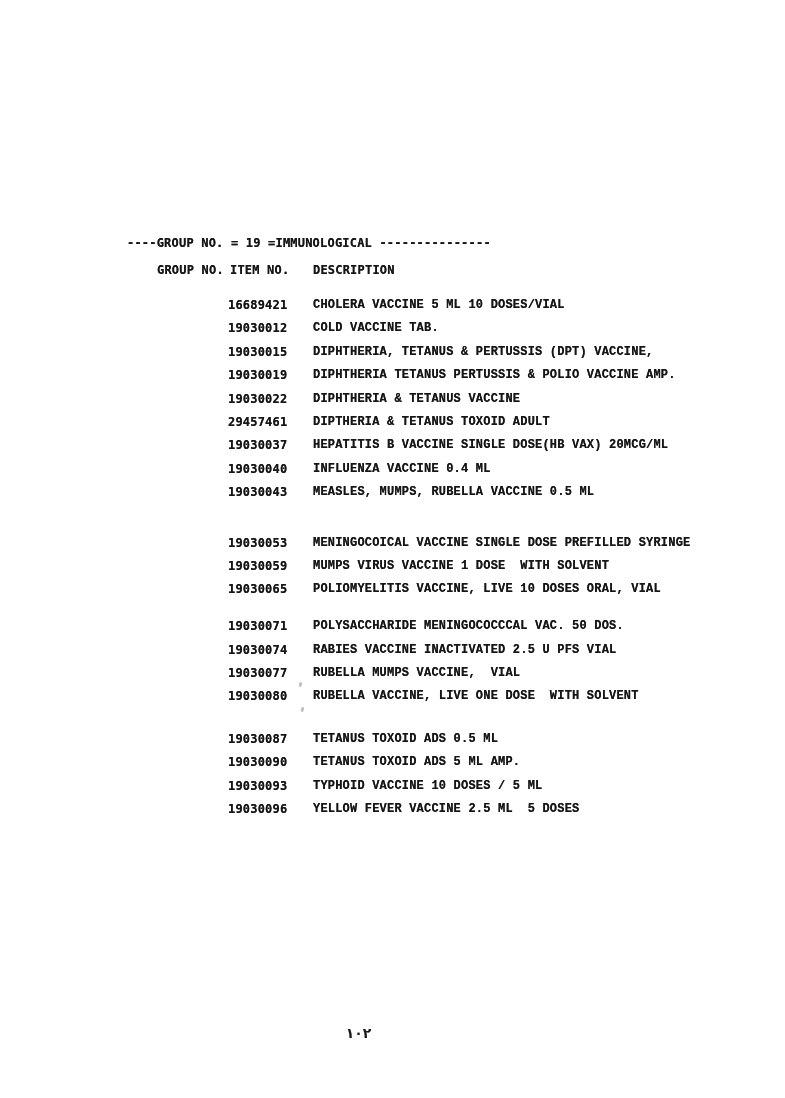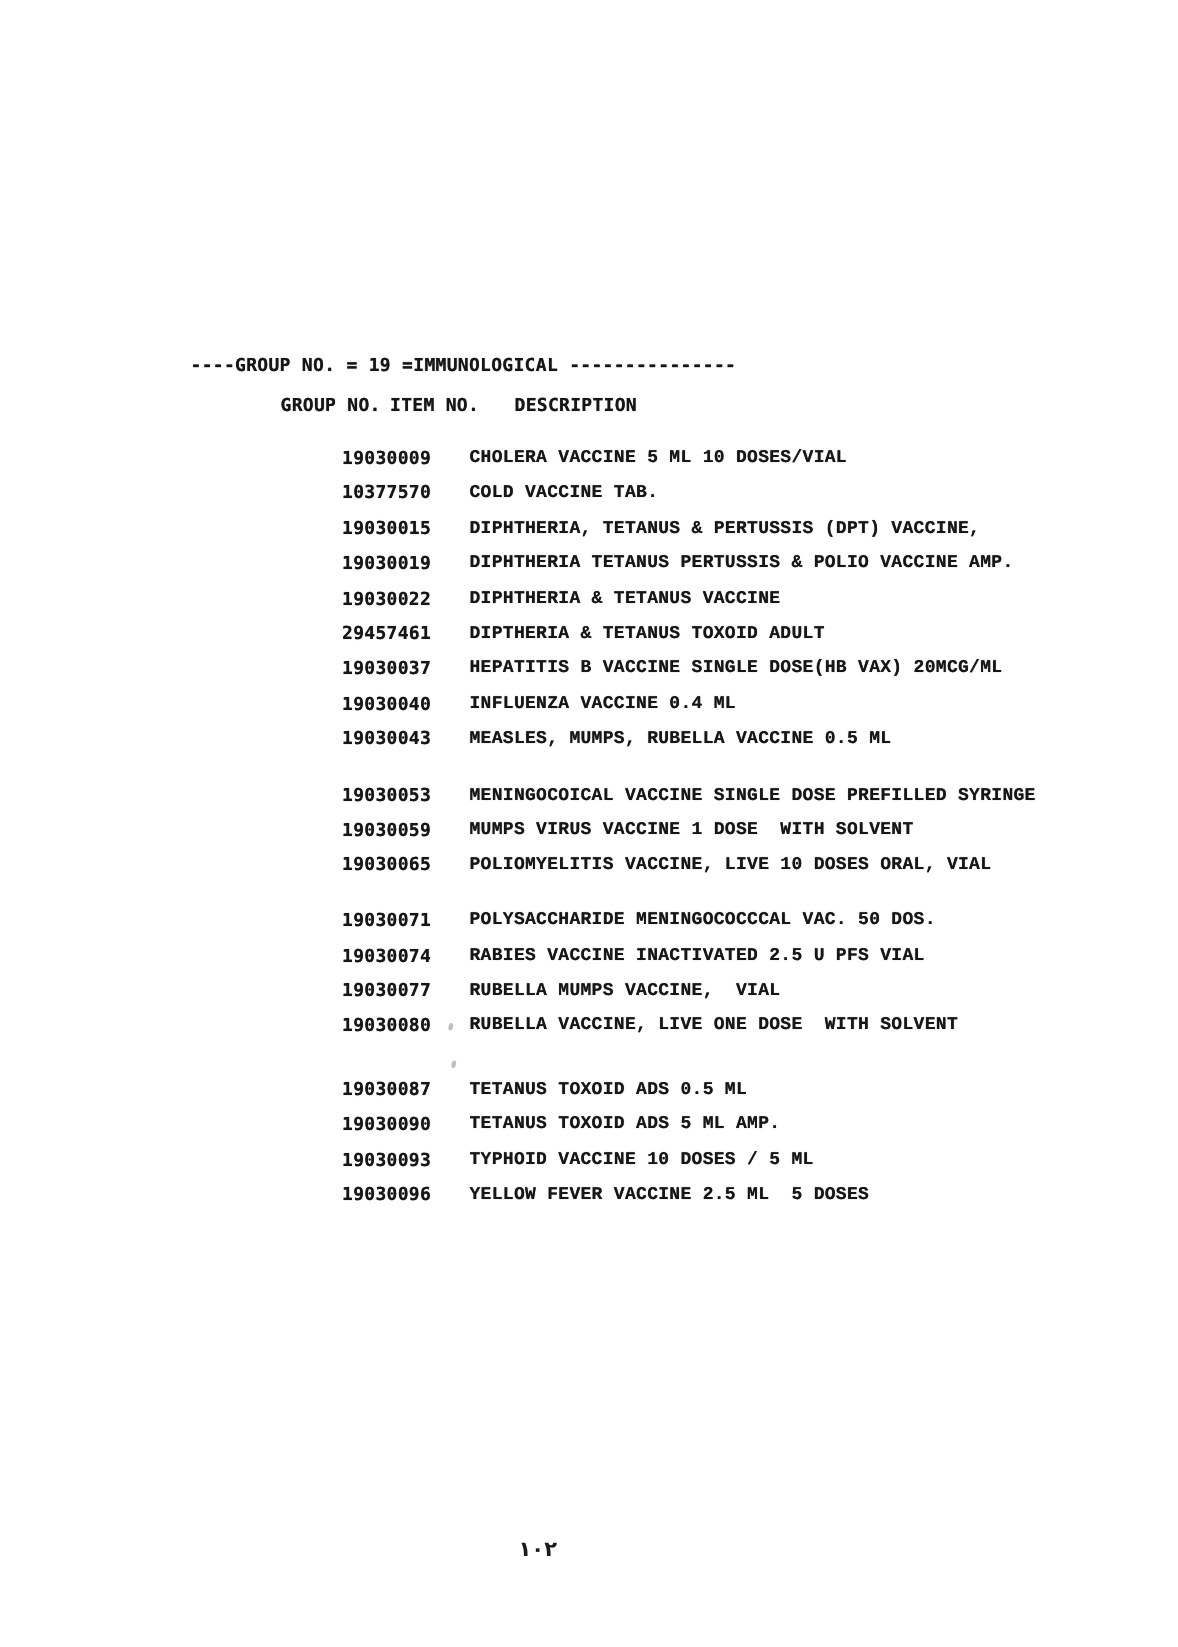--- a/index.html
+++ b/index.html
@@ -29,21 +29,20 @@
     left: 127px;
     top: 237px;
     line-height: 12px;
   }
   .col-headers {
     position: absolute;
     left: 0;
     top: 264px;
     width: 100%;
     height: 14px;
-    margin-left: 30px;
   }
   .col-headers span {
     position: absolute;
     top: 0;
     line-height: 12px;
   }
   .col-group { left: 157px; }
   .col-item  { left: 230px; }
   .col-desc  { left: 313px; }
   .item-list {
@@ -102,25 +101,25 @@
   <div class="group-header typewriter">----GROUP NO. = 19 =IMMUNOLOGICAL ---------------</div>
 
   <div class="col-headers">
     <span class="col-group typewriter">GROUP NO.</span>
     <span class="col-item typewriter">ITEM NO.</span>
     <span class="col-desc typewriter">DESCRIPTION</span>
   </div>
 
   <div class="item-list" id="item-list">
       <div class="row">
-    <span class="item-no typewriter">19030009</span>
+    <span class="item-no typewriter">16689421</span>
     <span class="desc typewriter">CHOLERA VACCINE 5 ML 10 DOSES/VIAL</span>
   </div>
       <div class="row">
-    <span class="item-no typewriter">10377570</span>
+    <span class="item-no typewriter">19030012</span>
     <span class="desc typewriter">COLD VACCINE TAB.</span>
   </div>
       <div class="row">
     <span class="item-no typewriter">19030015</span>
     <span class="desc typewriter">DIPHTHERIA, TETANUS &amp; PERTUSSIS (DPT) VACCINE,</span>
   </div>
       <div class="row">
     <span class="item-no typewriter">19030019</span>
     <span class="desc typewriter">DIPHTHERIA TETANUS PERTUSSIS &amp; POLIO VACCINE AMP.</span>
   </div>
@@ -137,21 +136,21 @@
     <span class="desc typewriter">HEPATITIS B VACCINE SINGLE DOSE(HB VAX) 20MCG/ML</span>
   </div>
       <div class="row">
     <span class="item-no typewriter">19030040</span>
     <span class="desc typewriter">INFLUENZA VACCINE 0.4 ML</span>
   </div>
       <div class="row">
     <span class="item-no typewriter">19030043</span>
     <span class="desc typewriter">MEASLES, MUMPS, RUBELLA VACCINE 0.5 ML</span>
   </div>
-      <div class="row" style="margin-top: 14px;">
+      <div class="row" style="margin-top: 27px;">
     <span class="item-no typewriter">19030053</span>
     <span class="desc typewriter">MENINGOCOICAL VACCINE SINGLE DOSE PREFILLED SYRINGE</span>
   </div>
       <div class="row" style="margin-top: 0;">
     <span class="item-no typewriter">19030059</span>
     <span class="desc typewriter">MUMPS VIRUS VACCINE 1 DOSE  WITH SOLVENT</span>
   </div>
       <div class="row">
     <span class="item-no typewriter">19030065</span>
     <span class="desc typewriter">POLIOMYELITIS VACCINE, LIVE 10 DOSES ORAL, VIAL</span>

